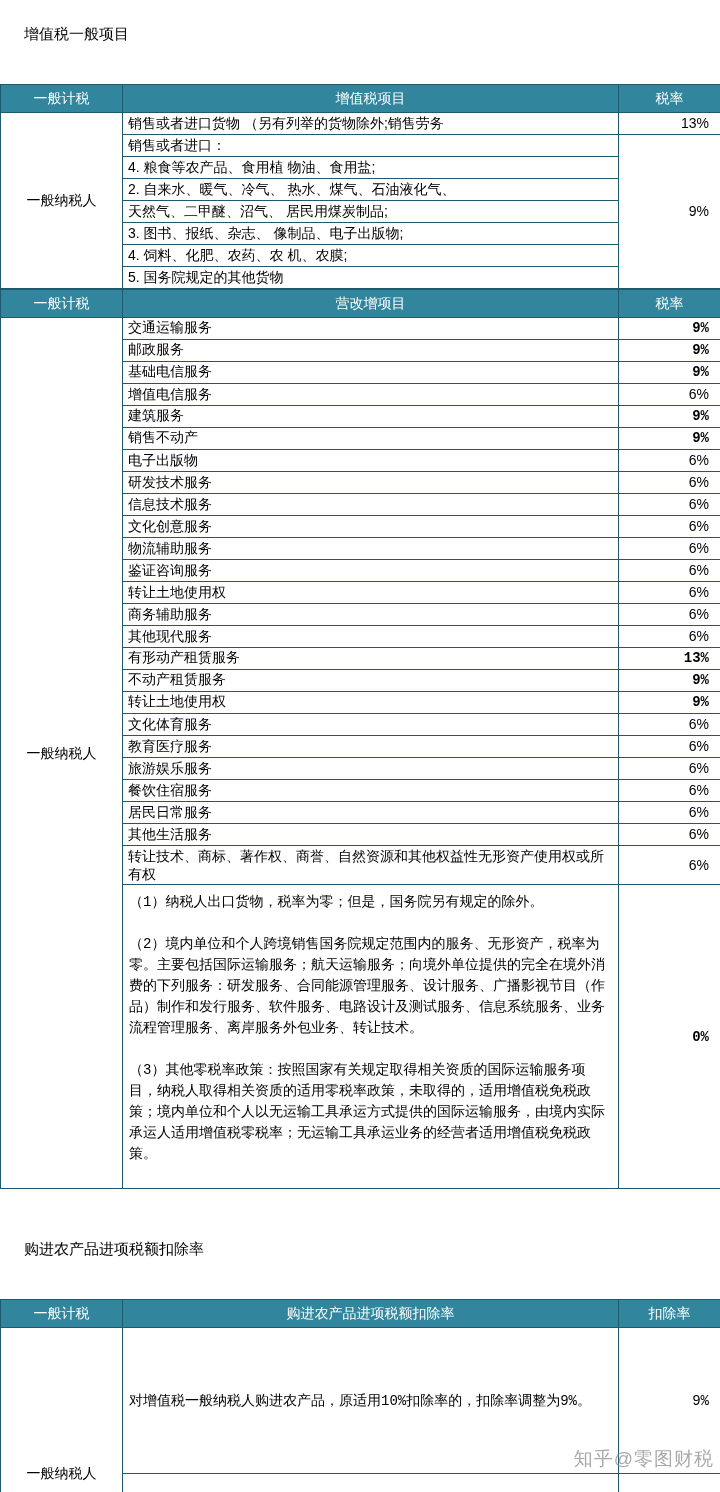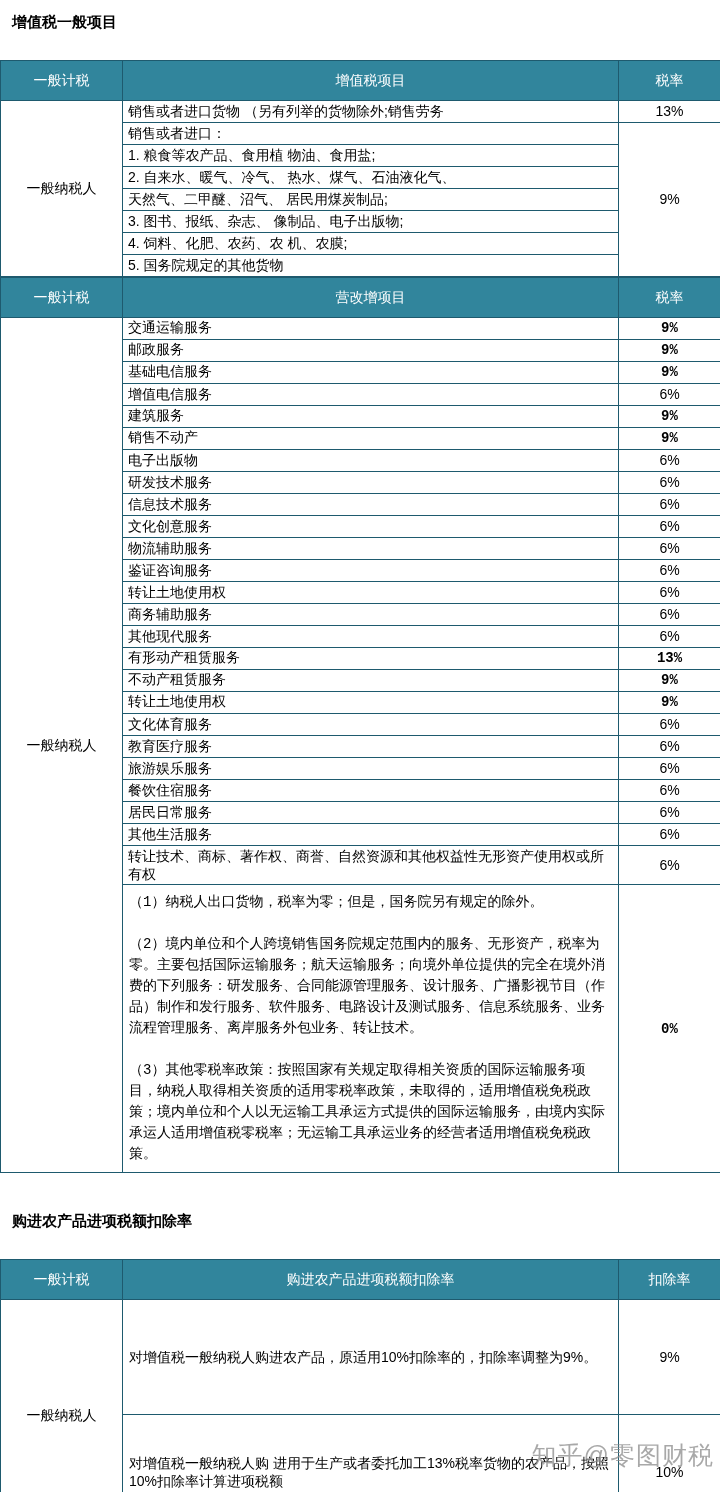--- a/index.html
+++ b/index.html
@@ -3,52 +3,52 @@
 <meta charset="utf-8">
 <style>
   * { box-sizing: border-box; }
   html, body { margin: 0; padding: 0; }
   body {
     width: 720px; height: 1492px; overflow: hidden; position: relative;
     background: #ffffff; color: var(--text, #000);
     font-family: "Liberation Sans", "DejaVu Sans", sans-serif;
   }
   .section-title {
-    margin: 4px; padding: 9px 8px 24px 8px;
-    font-size: 15px; font-weight: bold; color: #000;
+    margin: 16px; padding: 9px 8px 24px 8px;
+    font-size: 15px; font-weight: normal; color: #000;
   }
   .section-title.mt { padding-top: 35px; }
   table.rate-table {
     width: 720px; border-collapse: collapse; table-layout: fixed;
     background: #fff;
   }
   col.c1 { width: 122px; }
   col.c2 { width: 496px; }
   col.c3 { width: 102px; }
   .rate-table th, .rate-table td {
     border: 1px solid var(--border, #1E5A6E);
     font-size: 14px; color: #000;
   }
   .rate-table th {
     background: var(--header_bg, #31859C); color: #fff;
-    font-weight: normal; height: 40px; padding: 2px; text-align: center;
+    font-weight: normal; height: 28px; padding: 2px; text-align: center;
   }
   .rate-table td { padding: 1px 5px; height: 22px; line-height: 1.3; vertical-align: middle; }
   td.taxpayer { text-align: center; padding: 16px 8px; }
-  td.rate { text-align: center; padding: 1px 11px; }
+  td.rate { text-align: right; padding: 1px 11px; }
   .red { color: var(--accent_red, #FE0000); font-family: Liberation Mono, monospace; }
   td.rate.red { font-weight: bold; }
   td.zero-cell { padding: 7px 6px; vertical-align: top; }
   td.zero-cell p { margin: 0 0 21px 0; line-height: 1.5; }
-  td.zero-cell p:last-child { margin-bottom: 0; }
-  table.t3 td { height: 115px; }
+  td.zero-cell p:last-child { margin-bottom: 16px; }
+  table.t3 td { height: 146px; font-family: Liberation Mono, monospace; }
   table.t3 td.item { padding: 0 6px; }
   .watermark {
     position: absolute; right: 6px; bottom: 20px;
-    font-size: 25px; color: var(--watermark, #8C8C8C); opacity: 0.75;
+    font-size: 19px; color: var(--watermark, #8C8C8C); opacity: 0.75;
     letter-spacing: 1px;
   }
 </style>
 </head>
 <body>
 
 <div class="page">
 
   <h1 class="section-title">增值税一般项目</h1>
 
@@ -69,21 +69,21 @@
       <tr>
         <td class="taxpayer" rowspan="8">一般纳税人</td>
         <td class="item">销售或者进口货物 （另有列举的货物除外;销售劳务</td>
         <td class="rate">13%</td>
       </tr>
       <tr>
         <td class="item">销售或者进口：</td>
         <td class="rate" rowspan="7">9%</td>
       </tr>
       <tr>
-          <td class="item">1. 粮食等农产品、食用植 物油、食用盐;</td>
+          <td class="item">4. 粮食等农产品、食用植 物油、食用盐;</td>
         </tr>
       <tr>
           <td class="item">2. 自来水、暖气、冷气、 热水、煤气、石油液化气、</td>
         </tr>
       <tr>
           <td class="item">天然气、二甲醚、沼气、 居民用煤炭制品;</td>
         </tr>
       <tr>
           <td class="item">3. 图书、报纸、杂志、 像制品、电子出版物;</td>
         </tr>

